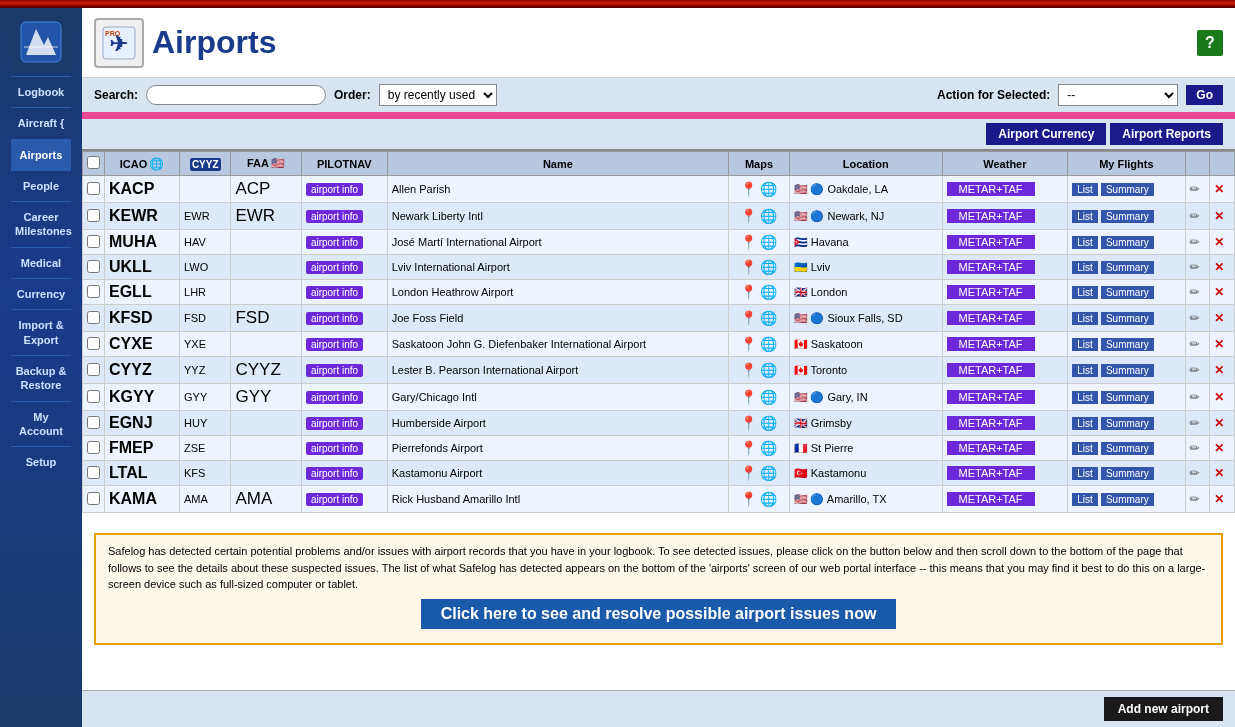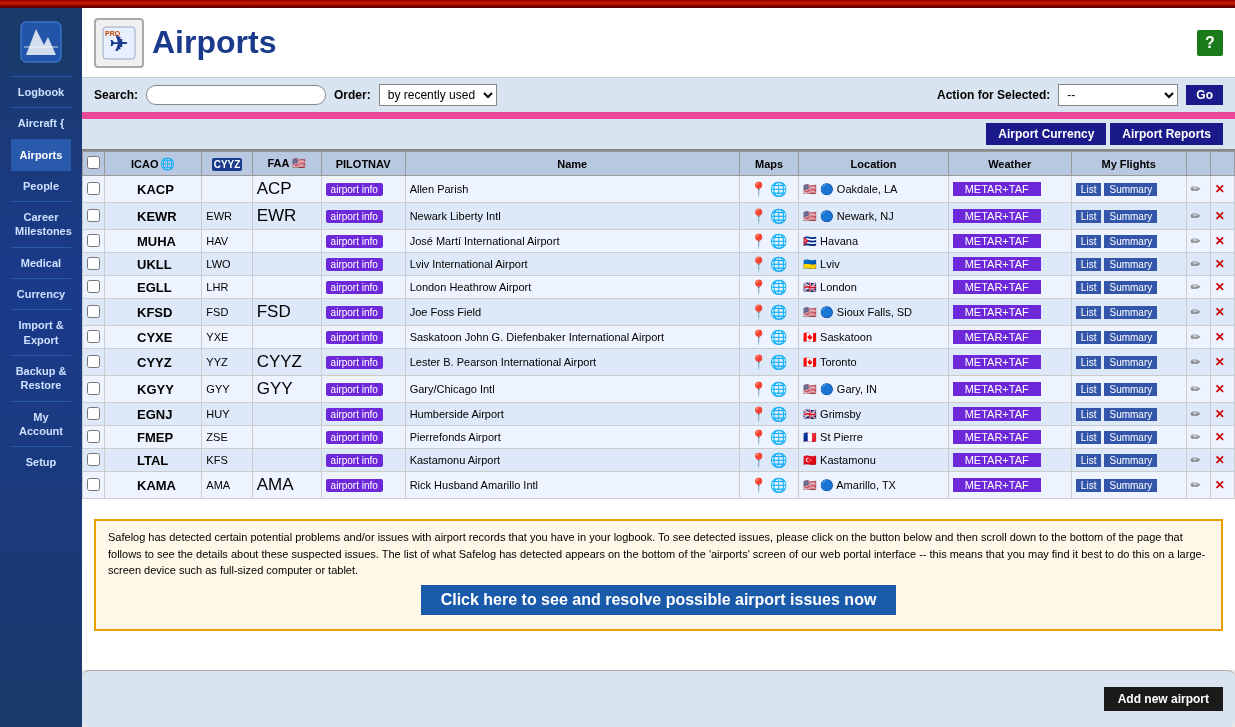--- a/index.html
+++ b/index.html
@@ -170,21 +170,21 @@
     }
     tbody tr { border-bottom: 1px solid #ddd; }
     tbody tr:nth-child(odd) { background: #eef4ff; }
     tbody tr:nth-child(even) { background: #dde8f8; }
     tbody td {
       padding: 3px 4px;
       border: 1px solid #ccc;
       vertical-align: middle;
     }
     .checkbox-cell { width: 20px; text-align: center; }
-    .icao-col { font-weight: bold; font-size: 13px; white-space: nowrap; padding-left: 32px; }
+    .icao-col { font-weight: bold; font-size: 16px; white-space: nowrap; }
     .iata-col { font-size: 11px; white-space: nowrap; }
     .faa-col { font-size: 17px; white-space: nowrap; }
     .pilotnav-col { font-size: 10px; }
     .airport-info-btn {
       background: #6d28d9;
       color: white;
       border: none;
       padding: 1px 5px;
       font-size: 10px;
       cursor: pointer;
@@ -241,25 +241,24 @@
       font-size: 16px;
       cursor: pointer;
       font-weight: bold;
       display: block;
       margin: 6px auto;
     }
 
     
     .bottom-bar {
       background: #d8e4f0;
-      padding: 16px 12px;
+      padding: 6px 12px;
       display: flex;
       justify-content: flex-end;
       border-top: 1px solid #aaa;
-      border-radius: 7px;
     }
     .add-airport-btn {
       background: #1a1a1a;
       color: white;
       border: none;
       padding: 5px 14px;
       font-size: 12px;
       cursor: pointer;
       font-weight: bold;
     }

